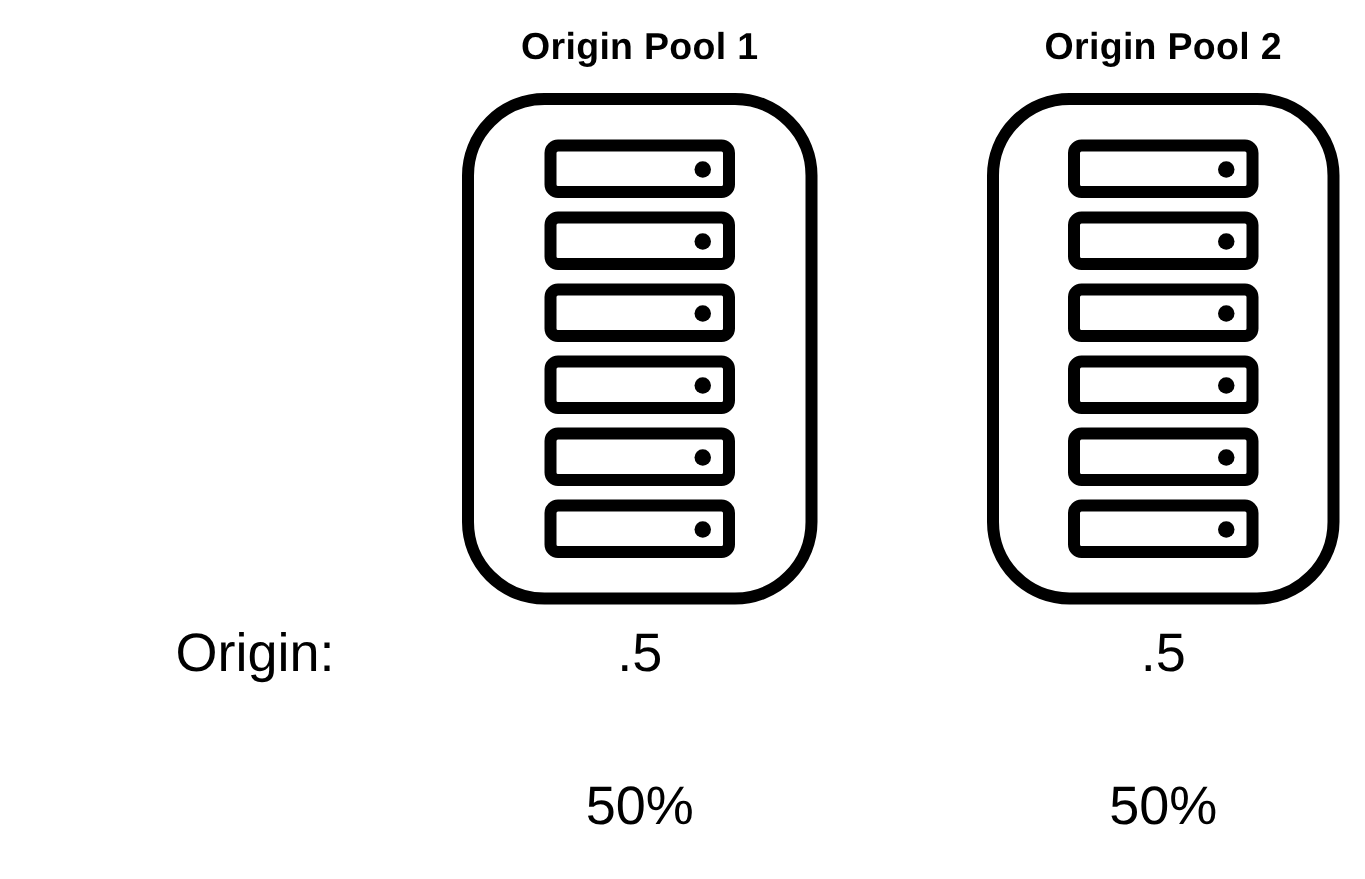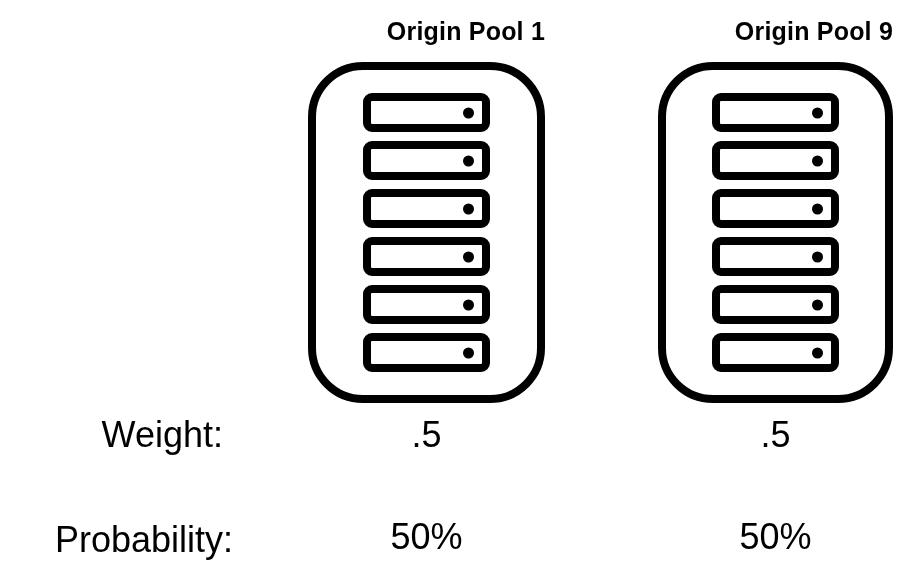--- a/index.html
+++ b/index.html
@@ -14,21 +14,21 @@
     height: 586px;
     background: var(--bg, #ffffff);
     overflow: hidden;
   }
   .pool-title {
     position: absolute;
     top: 16px;
     font-size: 25px;
     font-weight: bold;
     color: var(--stroke, #000);
-    text-align: right;
+    text-align: center;
     line-height: 1.2;
     letter-spacing: 0.2px;
   }
   .t1 { left: 308px; width: 237px; }
   .t2 { left: 658px; width: 235px; }
   .pool-box {
     position: absolute;
     top: 62px;
     height: 341px;
     border: 8px solid var(--stroke, #000);
@@ -81,21 +81,21 @@
   .value.weight { top: 413px; }
   .value.prob   { top: 515px; }
 </style>
 </head>
 <body>
 
 <div class="canvas">
 
   <div class="pool-title t1">Origin Pool 1</div>
 
-  <div class="pool-title t2">Origin Pool 9</div>
+  <div class="pool-title t2">Origin Pool 2</div>
 
   <div class="pool-box b1">
     <div class="server-stack">
         <div class="server">
           <span class="dot"></span>
         </div>
         <div class="server">
           <span class="dot"></span>
         </div>
         <div class="server">
@@ -129,25 +129,24 @@
         </div>
         <div class="server">
           <span class="dot"></span>
         </div>
         <div class="server">
           <span class="dot"></span>
         </div>
       </div>
   </div>
 
-  <div class="row-label weight">Weight:</div>
+  <div class="row-label weight">Origin:</div>
 
   <div class="value v1 weight">.5</div>
 
   <div class="value v2 weight">.5</div>
 
-  <div class="row-label prob">Probability:</div>
 
   <div class="value v1 prob">50%</div>
 
   <div class="value v2 prob">50%</div>
 
 </div>
 
 </body></html>

